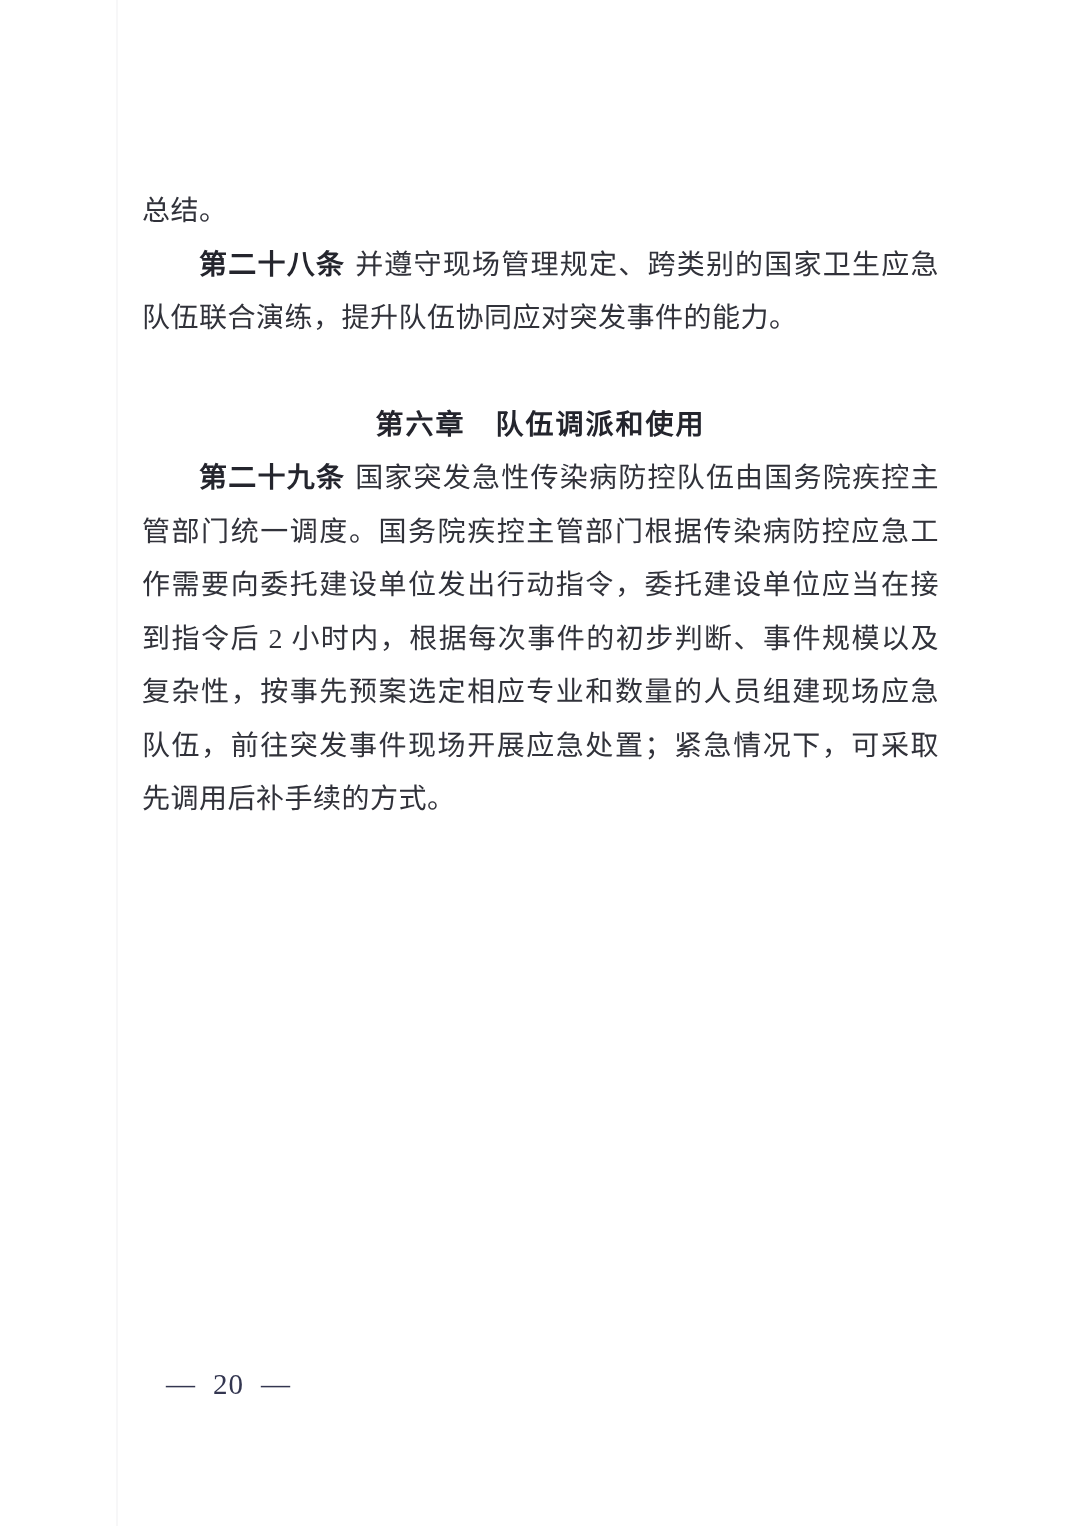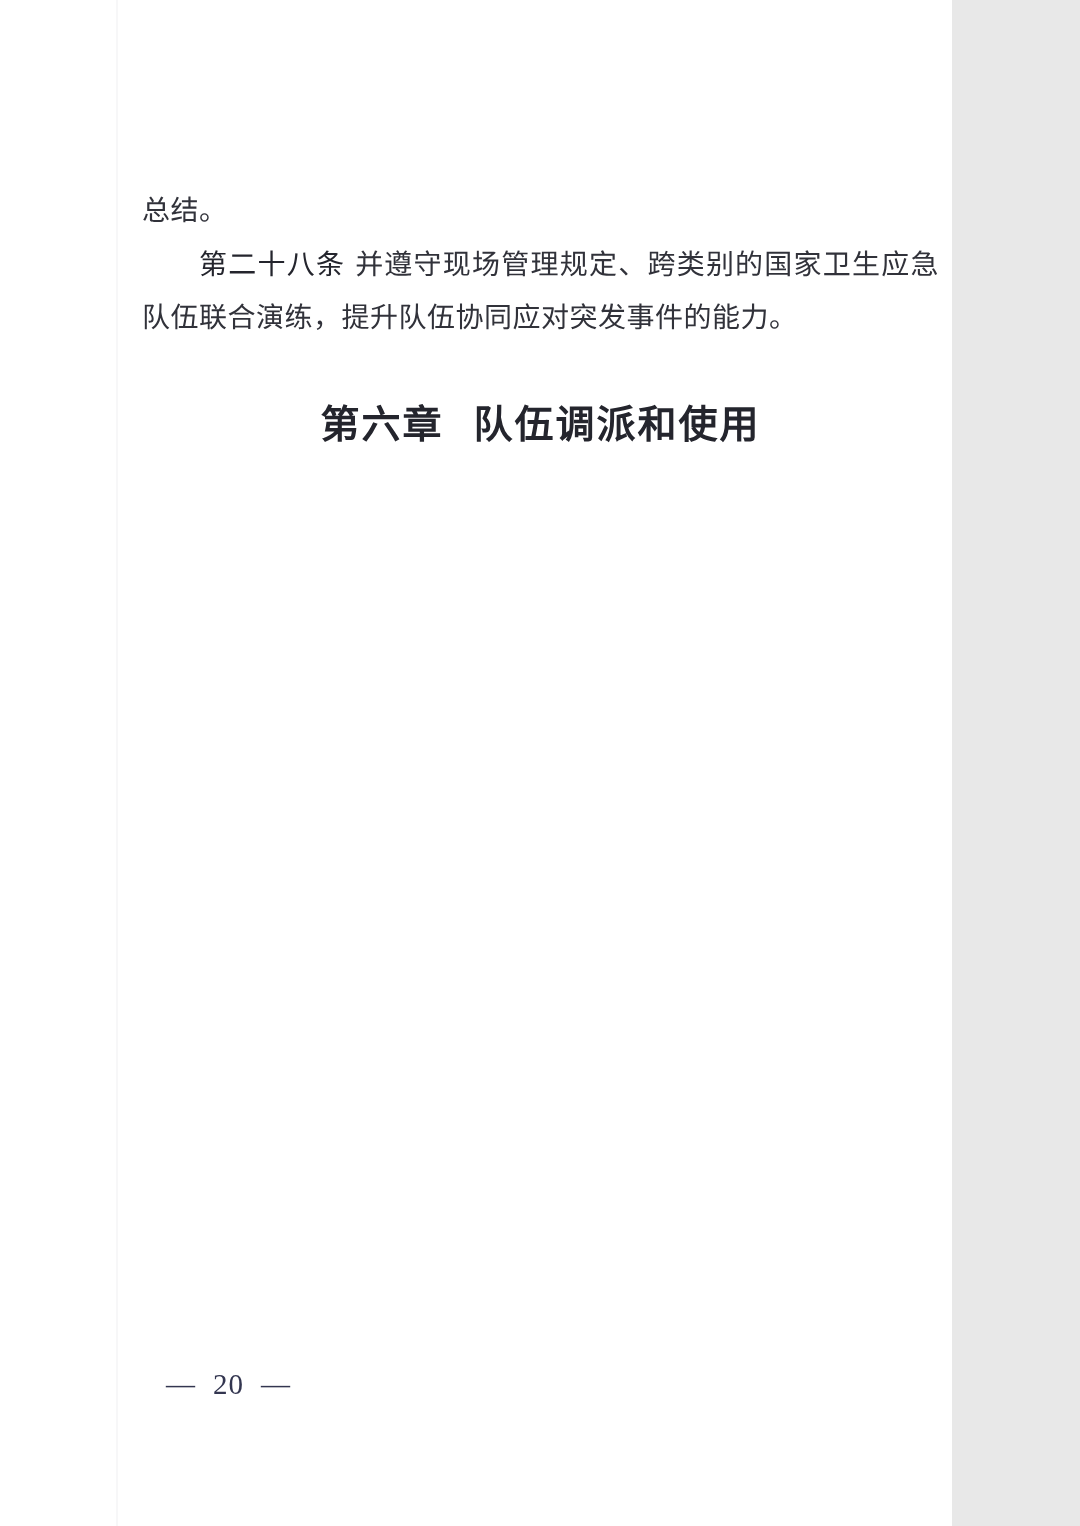--- a/index.html
+++ b/index.html
@@ -2,21 +2,21 @@
 <html lang="zh-CN"><head>
 <meta charset="utf-8">
 <style>
   html, body {
     margin: 0;
     padding: 0;
     background: #e8e8e8;
   }
   .page {
     position: relative;
-    width: 952px;
+    width: 1080px;
     height: 1526px;
     background: #ffffff;
     overflow: hidden;
     font-family: "Liberation Serif", "DejaVu Serif", serif;
   }
   
   .scan-artifact {
     position: absolute;
     left: 116px;
     top: 0;
@@ -37,30 +37,30 @@
     text-justify: inter-character;
   }
   .para {
     margin: 0;
     text-indent: 57px;
   }
   .para.flush {
     text-indent: 0;
   }
   .article-label {
-    font-weight: 400;
+    font-weight: 700;
     font-family: "Liberation Sans", "DejaVu Sans", sans-serif;
     color: #24252d;
     margin-right: 10px;
   }
   .chapter-heading {
     margin: 53px 0 0 0;
     text-indent: 0;
     text-align: center;
-    font-size: 39px;
+    font-size: 28px;
     line-height: 53.5px;
     font-weight: 700;
     font-family: "Liberation Sans", "DejaVu Sans", sans-serif;
     color: #24252d;
     letter-spacing: 2px;
   }
   .chapter-heading .chapter-num {
     margin-right: 30px;
   }
   .page-footer {
@@ -88,20 +88,23 @@
     <p class="para flush">总结。</p>
 
     <p class="para">
       <span class="article-label">第二十八条</span><span>并遵守现场管理规定、跨类别的国家卫生应急队伍联合演练，提升队伍协同应对突发事件的能力。</span>
     </p>
 
     <h2 class="chapter-heading">
       <span class="chapter-num">第六章</span><span>队伍调派和使用</span>
     </h2>
 
+    <p class="para">
+      <span class="article-label">第二十九条</span><span>国家突发急性传染病防控队伍由国务院疾控主管部门统一调度。国务院疾控主管部门根据传染病防控应急工作需要向委托建设单位发出行动指令，委托建设单位应当在接到指令后 2 小时内，根据每次事件的初步判断、事件规模以及复杂性，按事先预案选定相应专业和数量的人员组建现场应急队伍，前往突发事件现场开展应急处置；紧急情况下，可采取先调用后补手续的方式。</span>
+    </p>
 
 
 
 
   </div>
 
   <div class="page-footer">
     <span>—</span>
     <span>20</span>
     <span>—</span>

